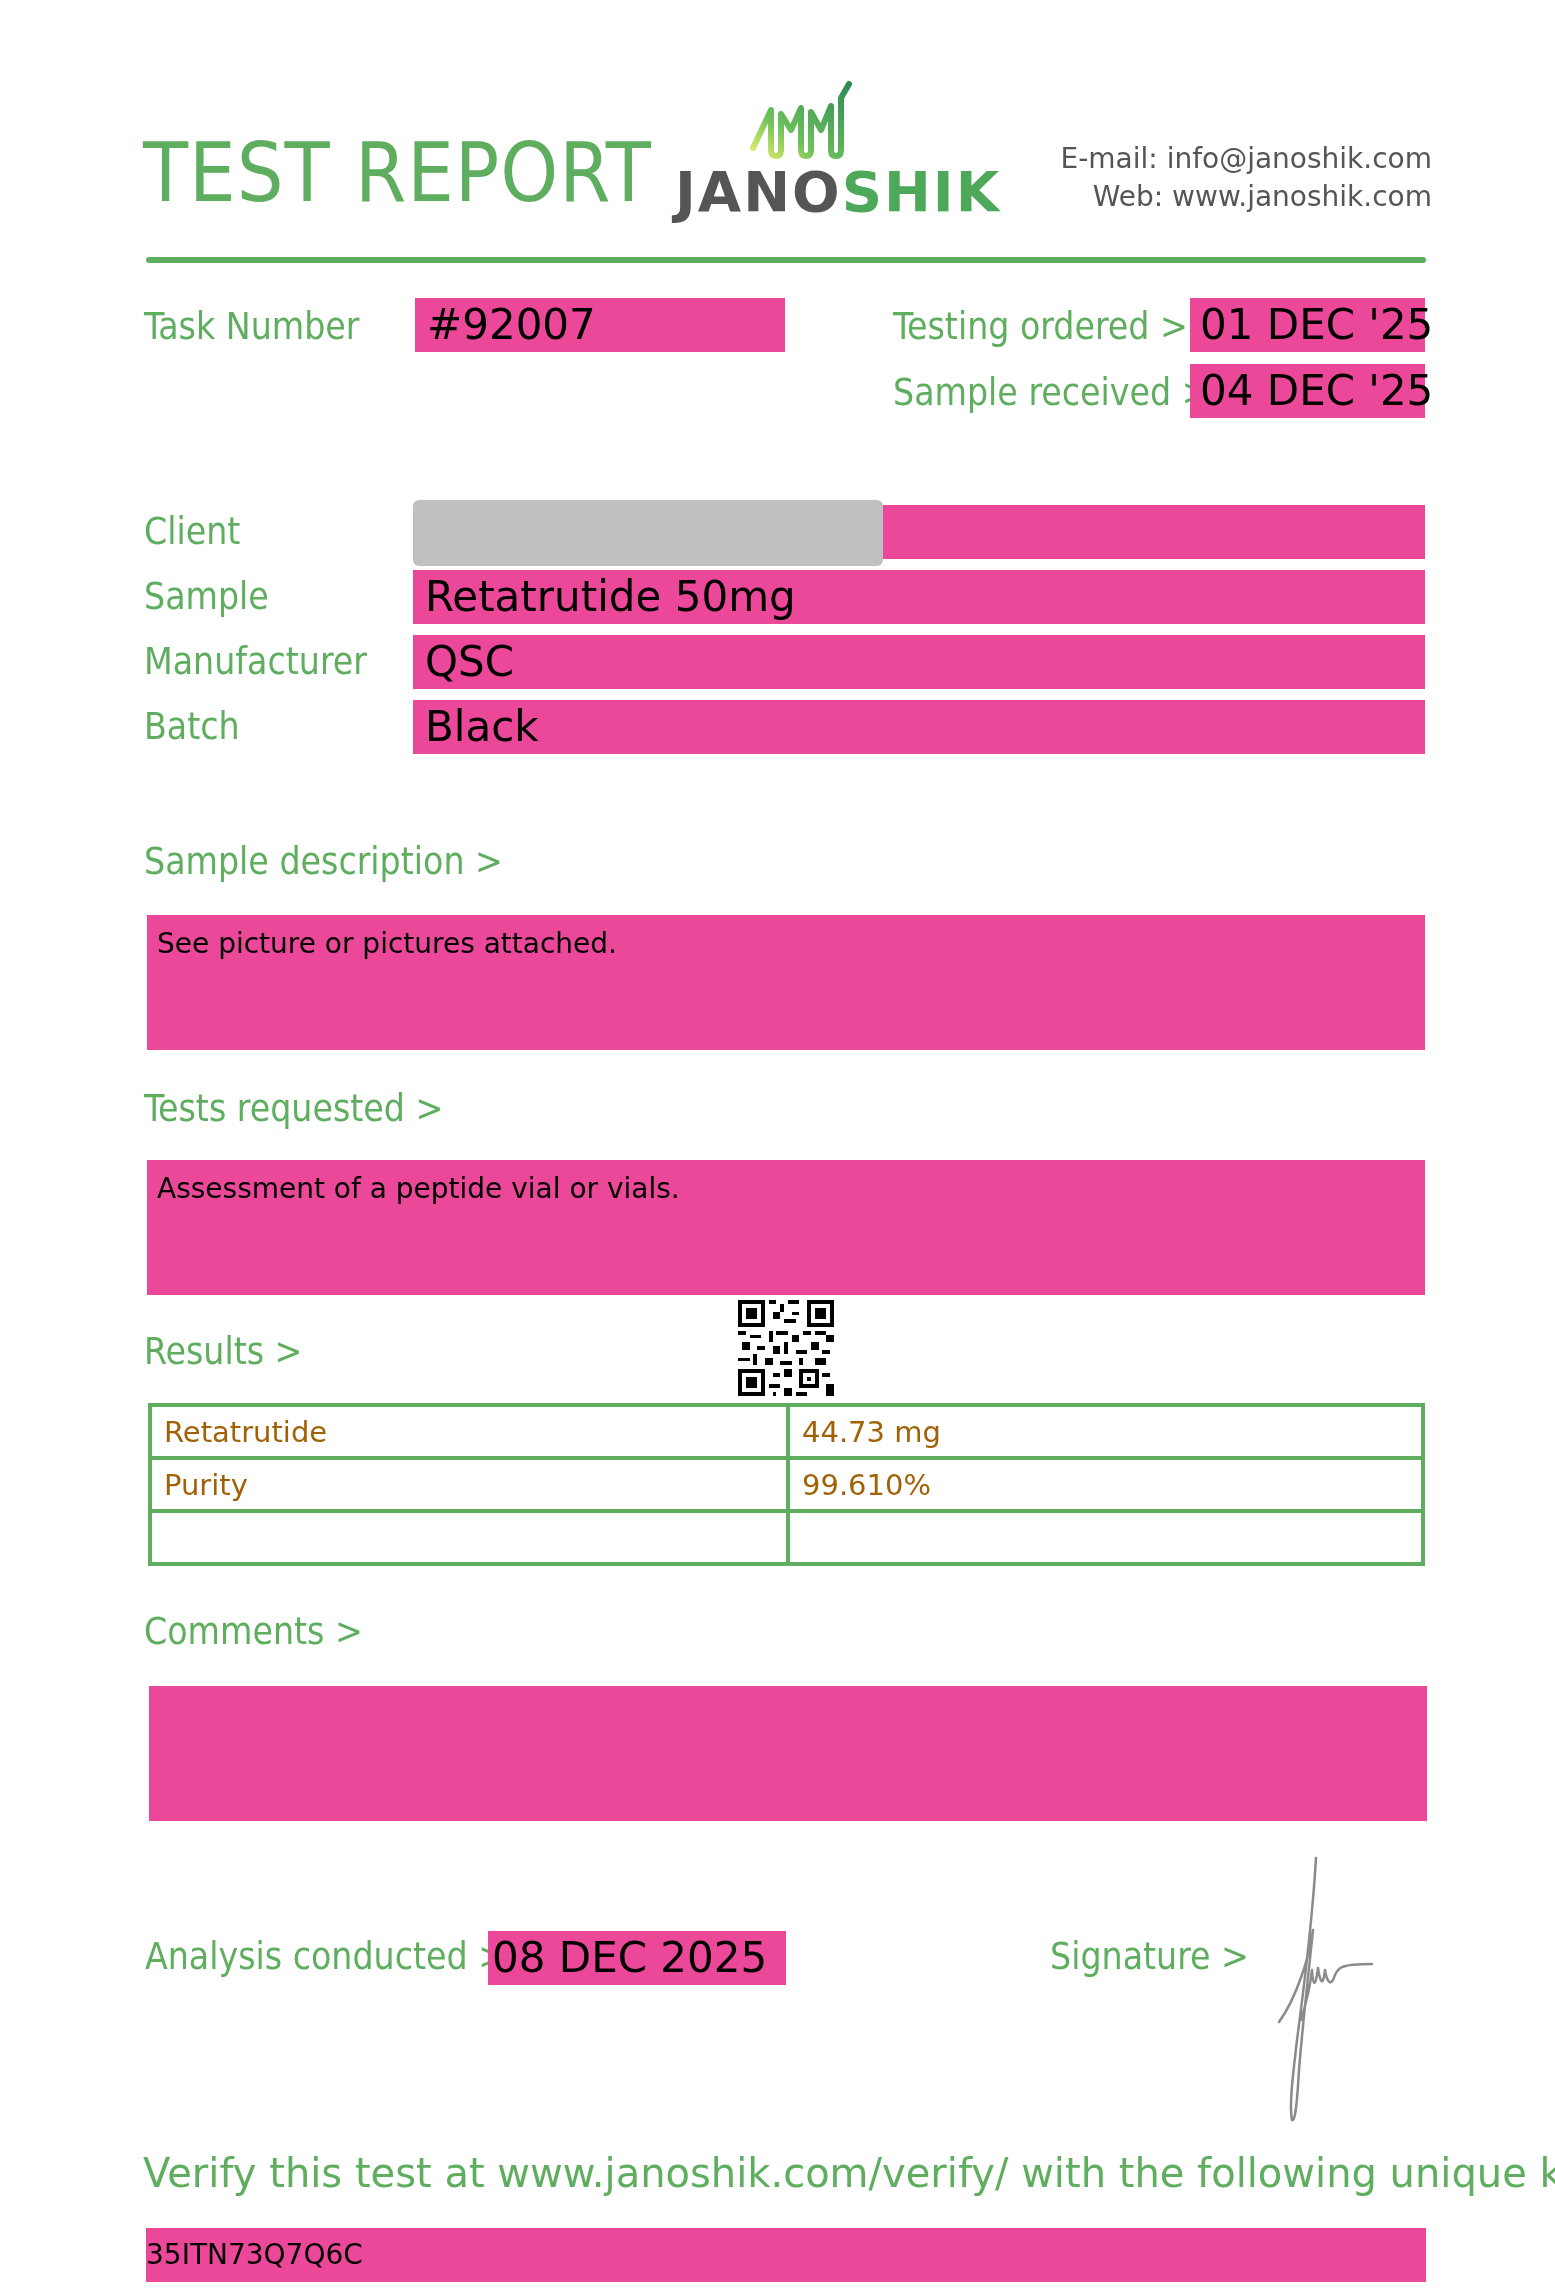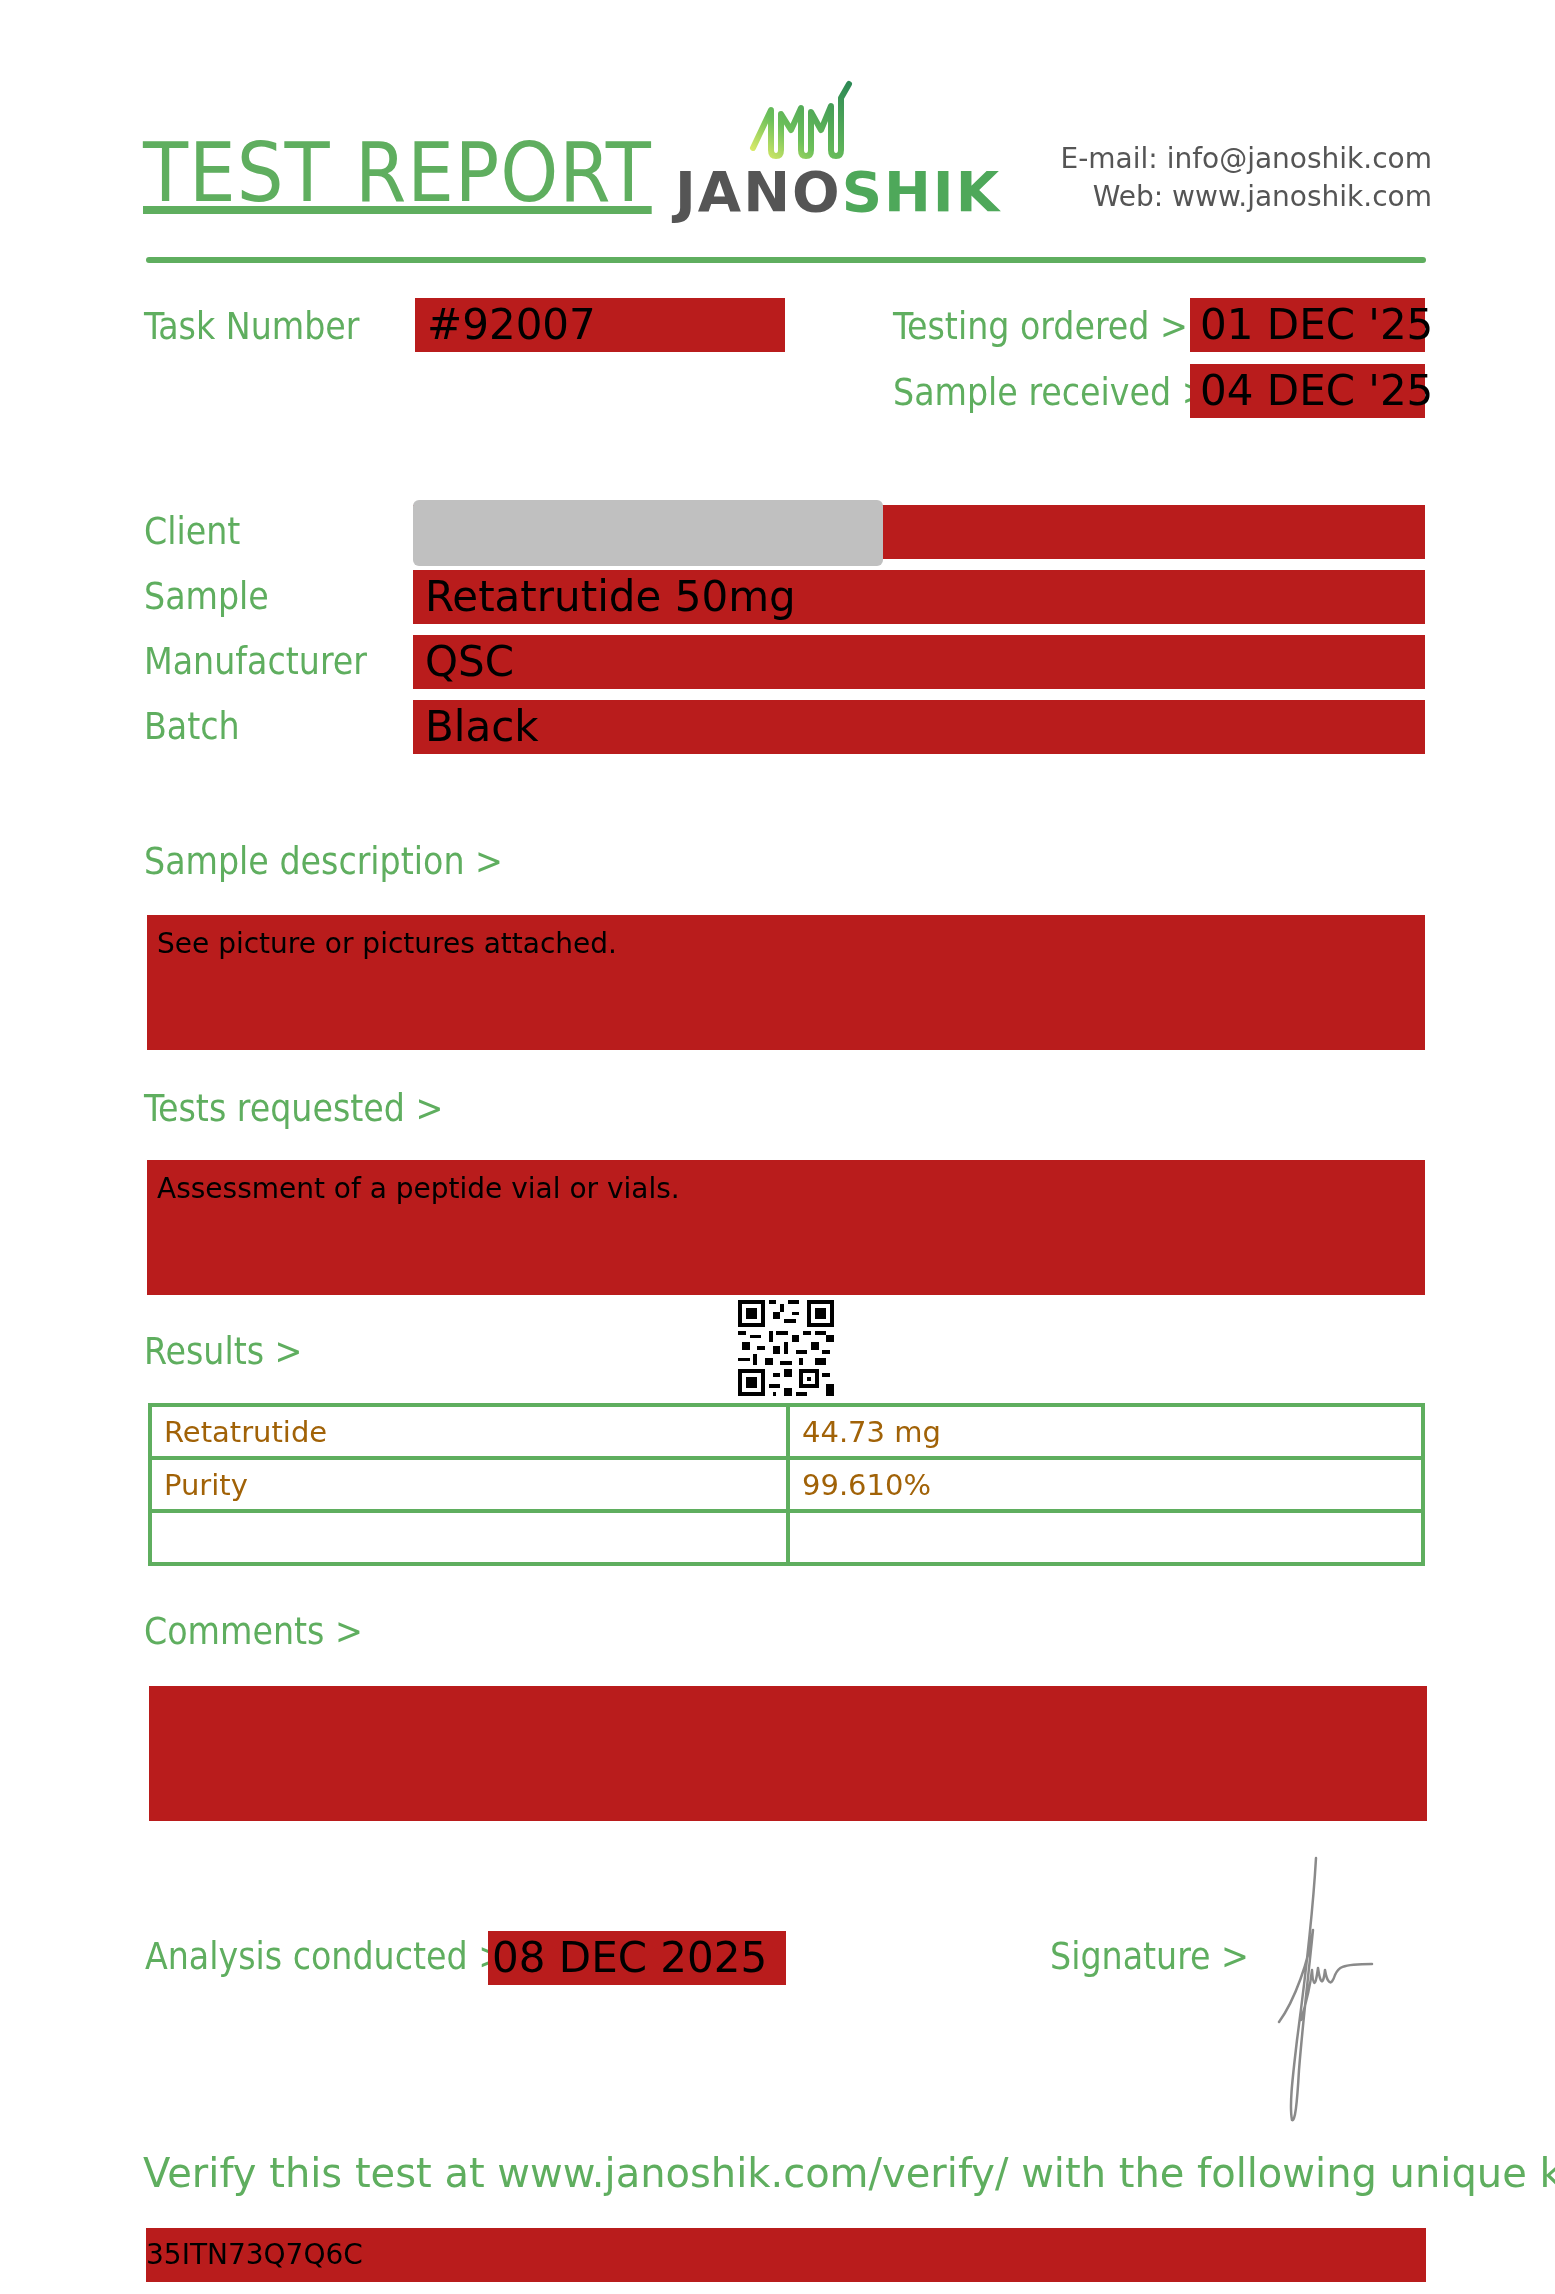--- a/index.html
+++ b/index.html
@@ -1,29 +1,29 @@
 <!DOCTYPE html>
 <html><head>
 <meta charset="utf-8">
 <style>
   html, body { margin:0; padding:0; background:#ffffff; }
   body { width:1555px; height:2294px; position:relative; overflow:hidden;
          font-family:"DejaVu Sans", sans-serif; }
   .abs { position:absolute; }
-  .green { color:#5fae5f;text-decoration:underline; }
+  .green { color:#5fae5f; }
   .title { left:143px; top:132px; font-size:82px; letter-spacing:1px; line-height:1; font-family:"DejaVu Sans Condensed","DejaVu Sans", sans-serif; font-stretch:condensed; }
   .logo { left:675px; top:80px; width:230px; height:140px; }
   .logo-word { position:absolute; left:0; top:84px; width:230px; text-align:center; font-size:56px; font-weight:bold; letter-spacing:2px; line-height:1; font-family:"DejaVu Sans", sans-serif; }
   .logo-word .dark { color:#555555; }
   .logo-word .grad { color:#4ea85a; }
   .contact { right:123px; top:140px; text-align:right; color:#555; font-size:28px; line-height:38px; }
   .rule { left:146px; top:257px; width:1280px; height:6px; background:#5fae5f; border-radius:3px; }
   .lbl { font-size:40px; line-height:1; color:#5fae5f; white-space:nowrap; font-family:"DejaVu Sans", sans-serif; font-stretch:condensed; }
   .lbl-sm { font-size:37px; }
-  .box { background:#b91c1c; }
+  .box { background:#ec4899; }
   .val { font-size:42px; color:#000; line-height:1; white-space:nowrap; }
   .boxtext { font-size:28px; color:#000; padding:12px 10px; line-height:1.2; }
   .redact { background:#c0c0c0; border-radius:6px; }
   table.results { position:absolute; left:148px; top:1403px; width:1277px; border-collapse:collapse; }
   table.results td { border:4px solid #5fae5f; height:49px; font-size:29px; color:#a16207; padding:0 12px; }
   table.results td.c1 { width:610px; }
   .verify { left:143px; top:2150px; font-size:40px; color:#5fae5f; white-space:nowrap; letter-spacing:0px; }
   .key { left:146px; top:2228px; width:1280px; height:54px; line-height:54px; text-align:left; font-size:28px; color:#000; }
 </style>
 </head>

